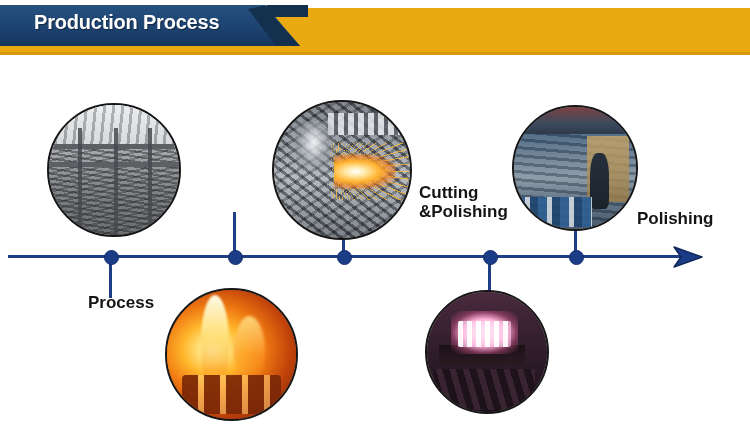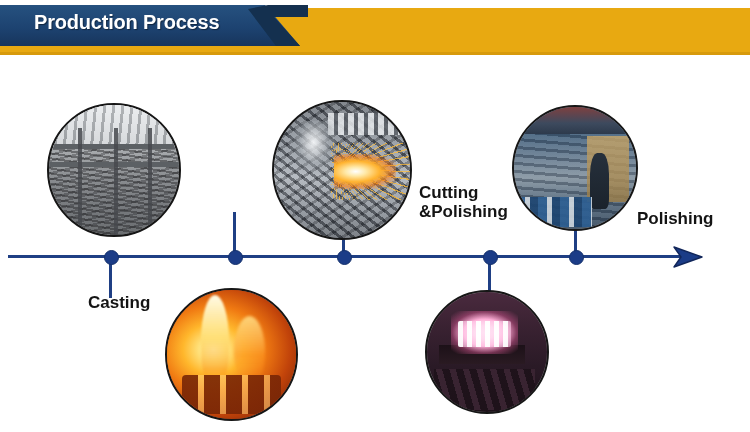--- a/index.html
+++ b/index.html
@@ -340,16 +340,16 @@
       <div class="load"></div>
     </div>
   </div>
 
 
   <div class="label" style="left:419px; top:183px;">Cutting
 &amp;Polishing</div>
 
   <div class="label" style="left:637px; top:209px;">Polishing</div>
 
-  <div class="label" style="left:88px; top:293px;">Casting</div>
+  <div class="label" style="left:88px; top:293px;">Process</div>
 
 
 </div>
 
 </body></html>

